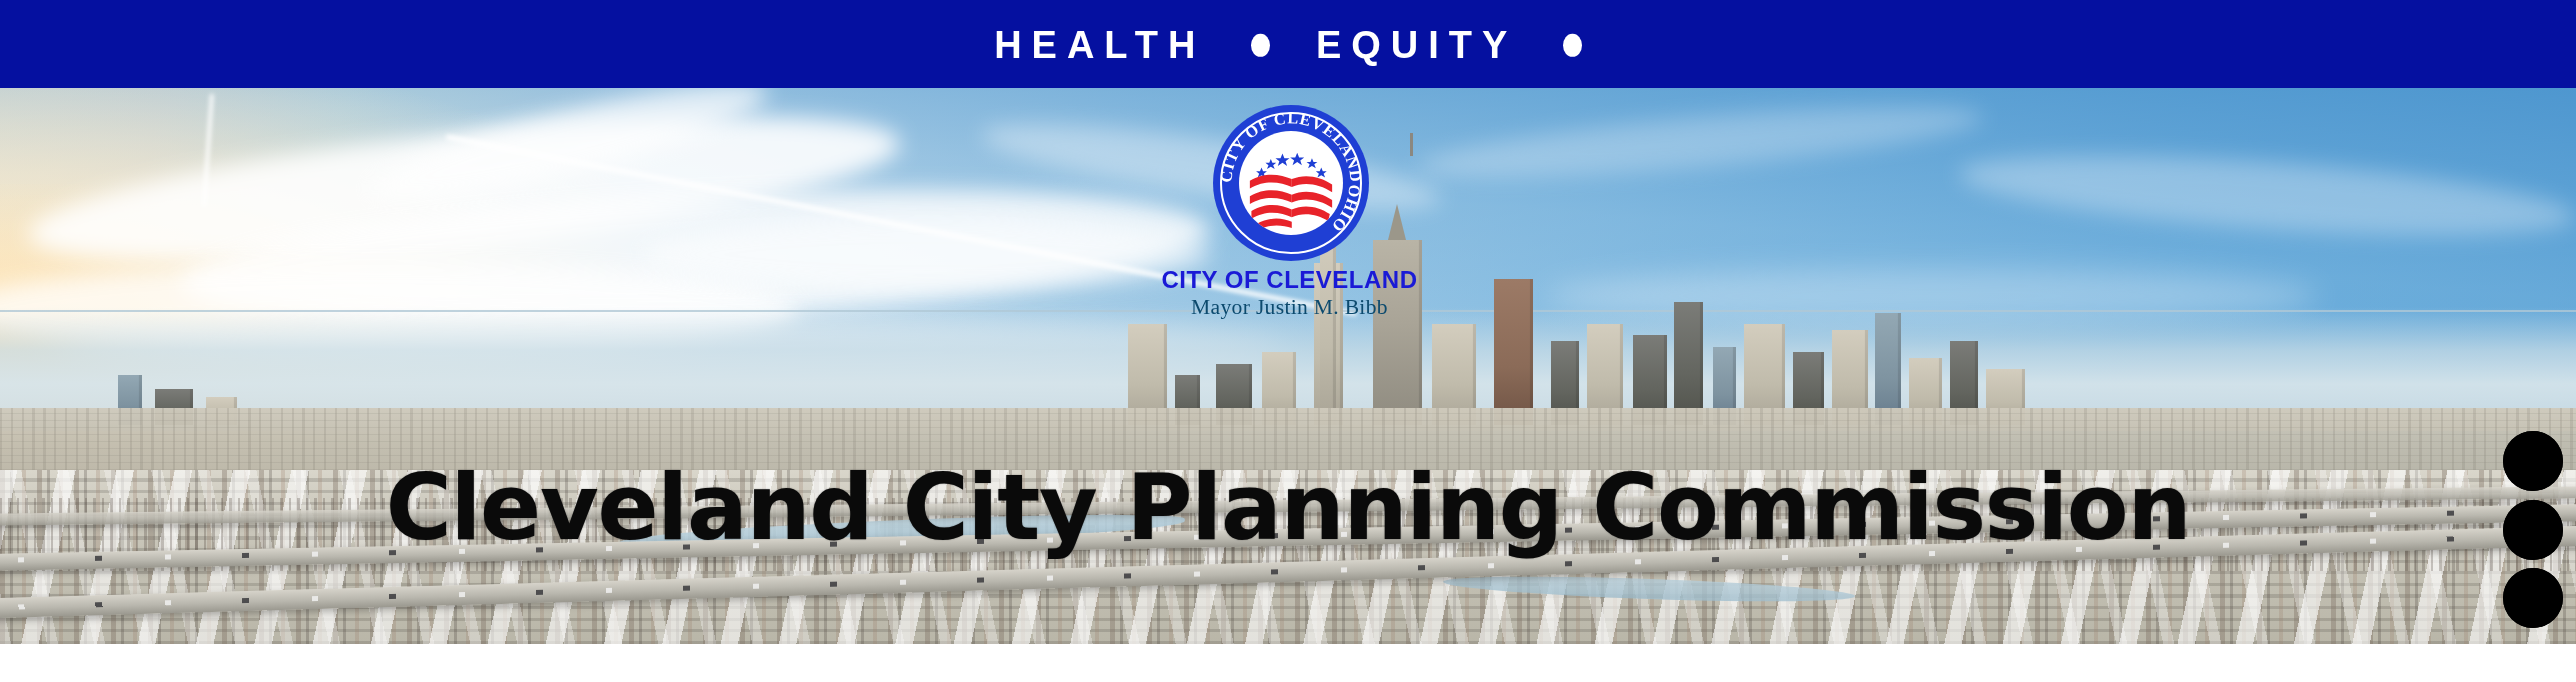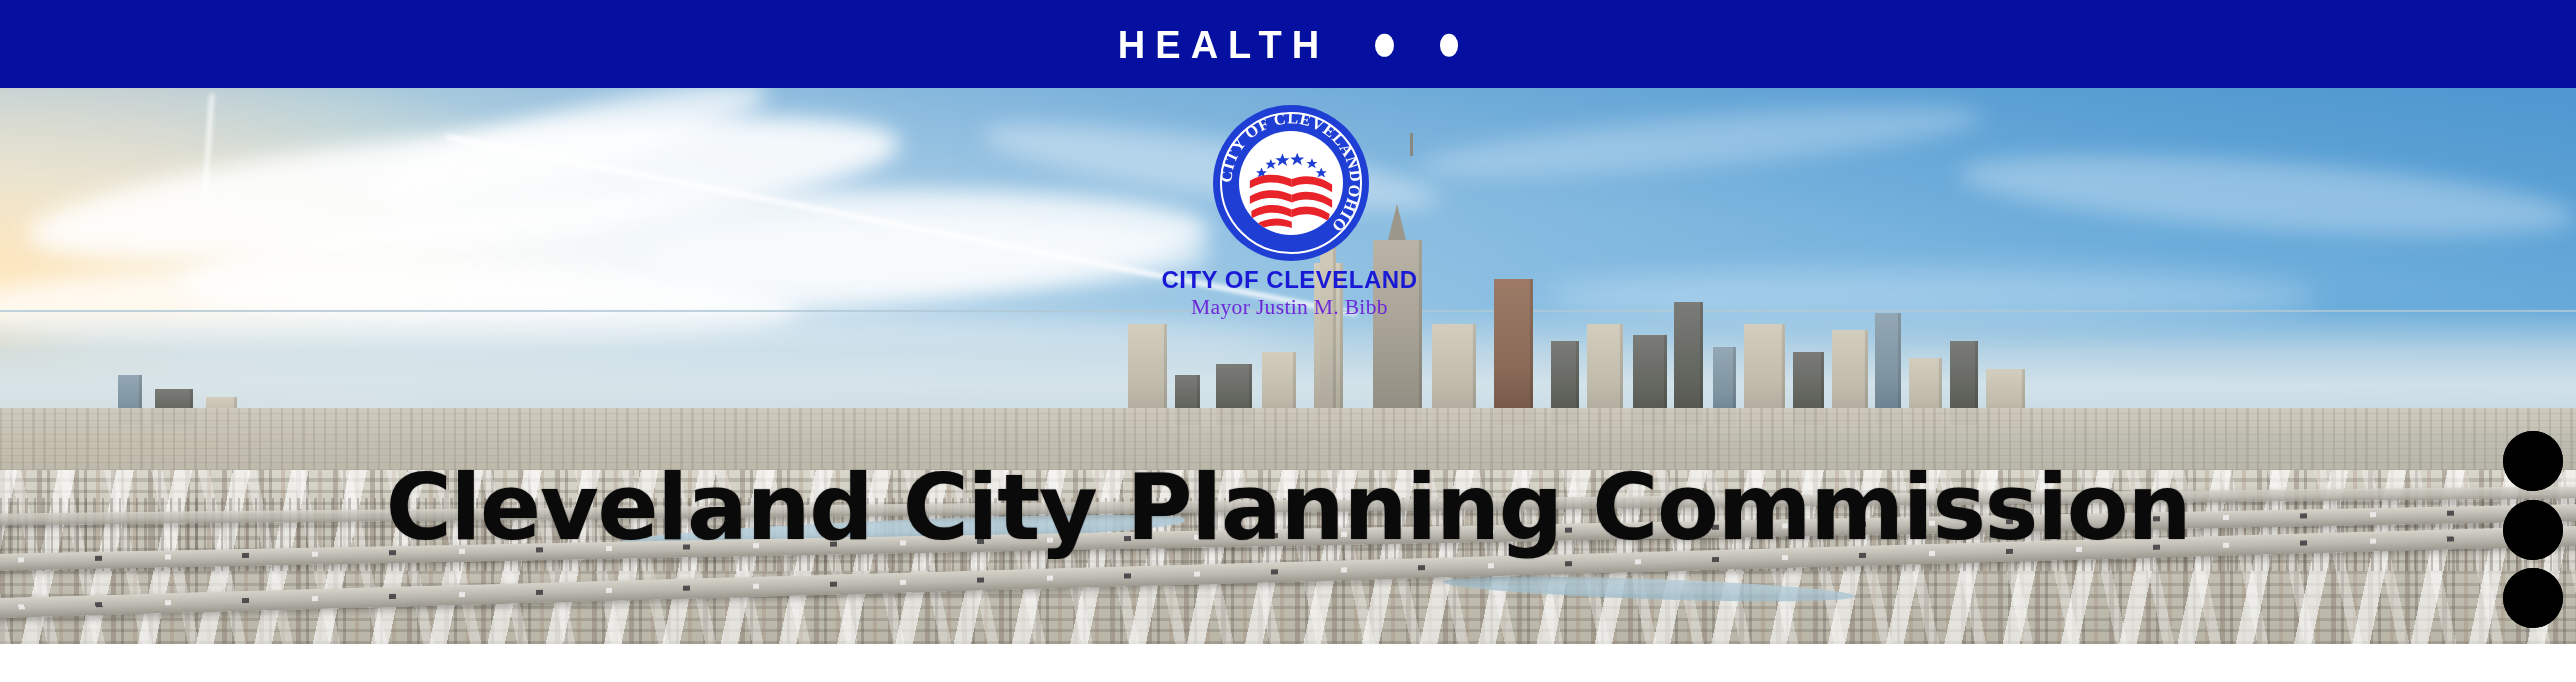--- a/index.html
+++ b/index.html
@@ -242,21 +242,21 @@
   .org-name {
     color:#1a1ad6;
     font-family:"Liberation Sans", sans-serif;
     font-weight:bold;
     font-size:24px;
     letter-spacing:0.5px;
     line-height:1.08;
     white-space:nowrap;
   }
   .mayor-name {
-    color:#6d28d9;
+    color:#0c4a6e;
     font-family:"Liberation Serif", serif;
     font-weight:normal;
     font-size:21.6px;
     letter-spacing:0.3px;
     line-height:1.3;
     white-space:nowrap;
   }
 
   
   .main-title {
@@ -306,20 +306,21 @@
 </style>
 </head>
 <body>
 
 <div class="page">
 
   <div class="top-banner">
     <div class="banner-inner">
       <span class="banner-word">HEALTH</span>
       <span class="banner-dot"></span>
+      <span class="banner-word">EQUITY</span>
       <span class="banner-dot"></span>
     </div>
   </div>
 
   <div class="photo">
 
     <div class="sky-base"></div>
     <div class="sky-top-blue"></div>
     <div class="sky-warm-left"></div>
     <div class="sky-warm-left2"></div>

